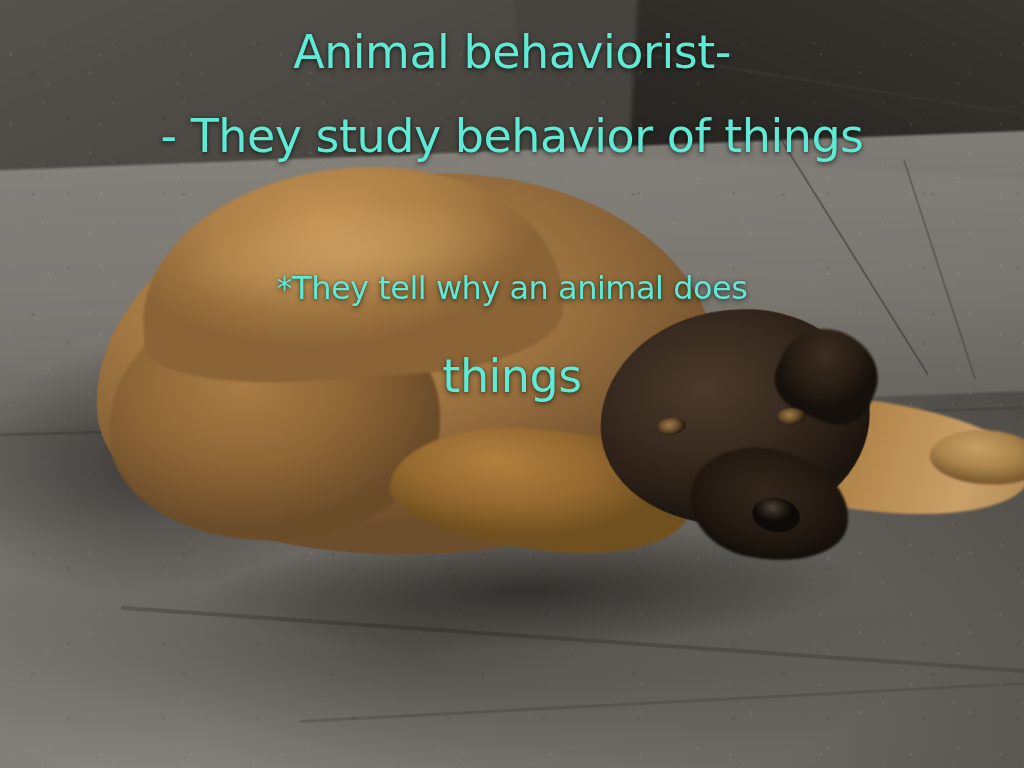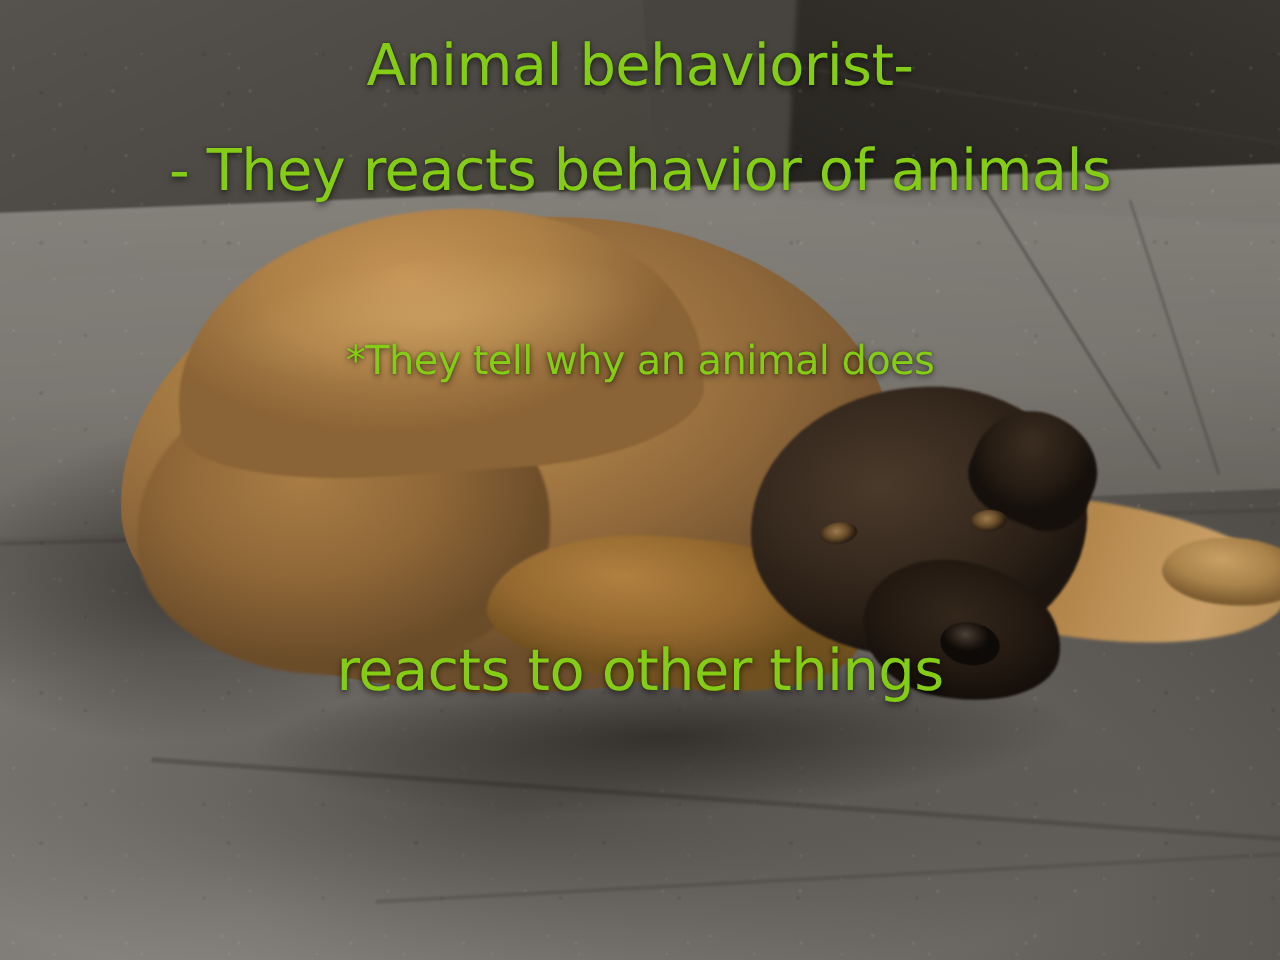--- a/index.html
+++ b/index.html
@@ -218,21 +218,21 @@
     width: 760px; height: 140px;
     border-radius: 50%;
     background: radial-gradient(60% 60% at 50% 50%, rgba(18,15,12,.55), rgba(18,15,12,0) 72%);
     transform: rotate(-2deg);
   }
 
   
   .text-layer {
     position: absolute;
     inset: 0;
-    color: #84cc16;
+    color: #5eead4;
     text-align: center;
     font-family: "DejaVu Sans", sans-serif;
     font-weight: 400;
     text-shadow: 0 2px 5px rgba(0,0,0,.55), 0 0 2px rgba(0,0,0,.35);
   }
   .line {
     position: absolute;
     left: 0;
     width: 1024px;
     line-height: 1.06;
@@ -278,18 +278,18 @@
       <div class="dog-ear"></div>
       <div class="dog-muzzle"></div>
       <div class="dog-nose"></div>
       <div class="dog-eye left"></div>
       <div class="dog-eye right"></div>
     </div>
   </div>
 
   <div class="text-layer">
     <div class="line l1">Animal behaviorist-</div>
-    <div class="line l2">- They reacts behavior of animals</div>
+    <div class="line l2">- They study behavior of things</div>
     <div class="line l3">*They tell why an animal does</div>
-    <div class="line l6">reacts to other things</div>
+    <div class="line l4">things</div>
   </div>
 
 </div>
 
 </body></html>

